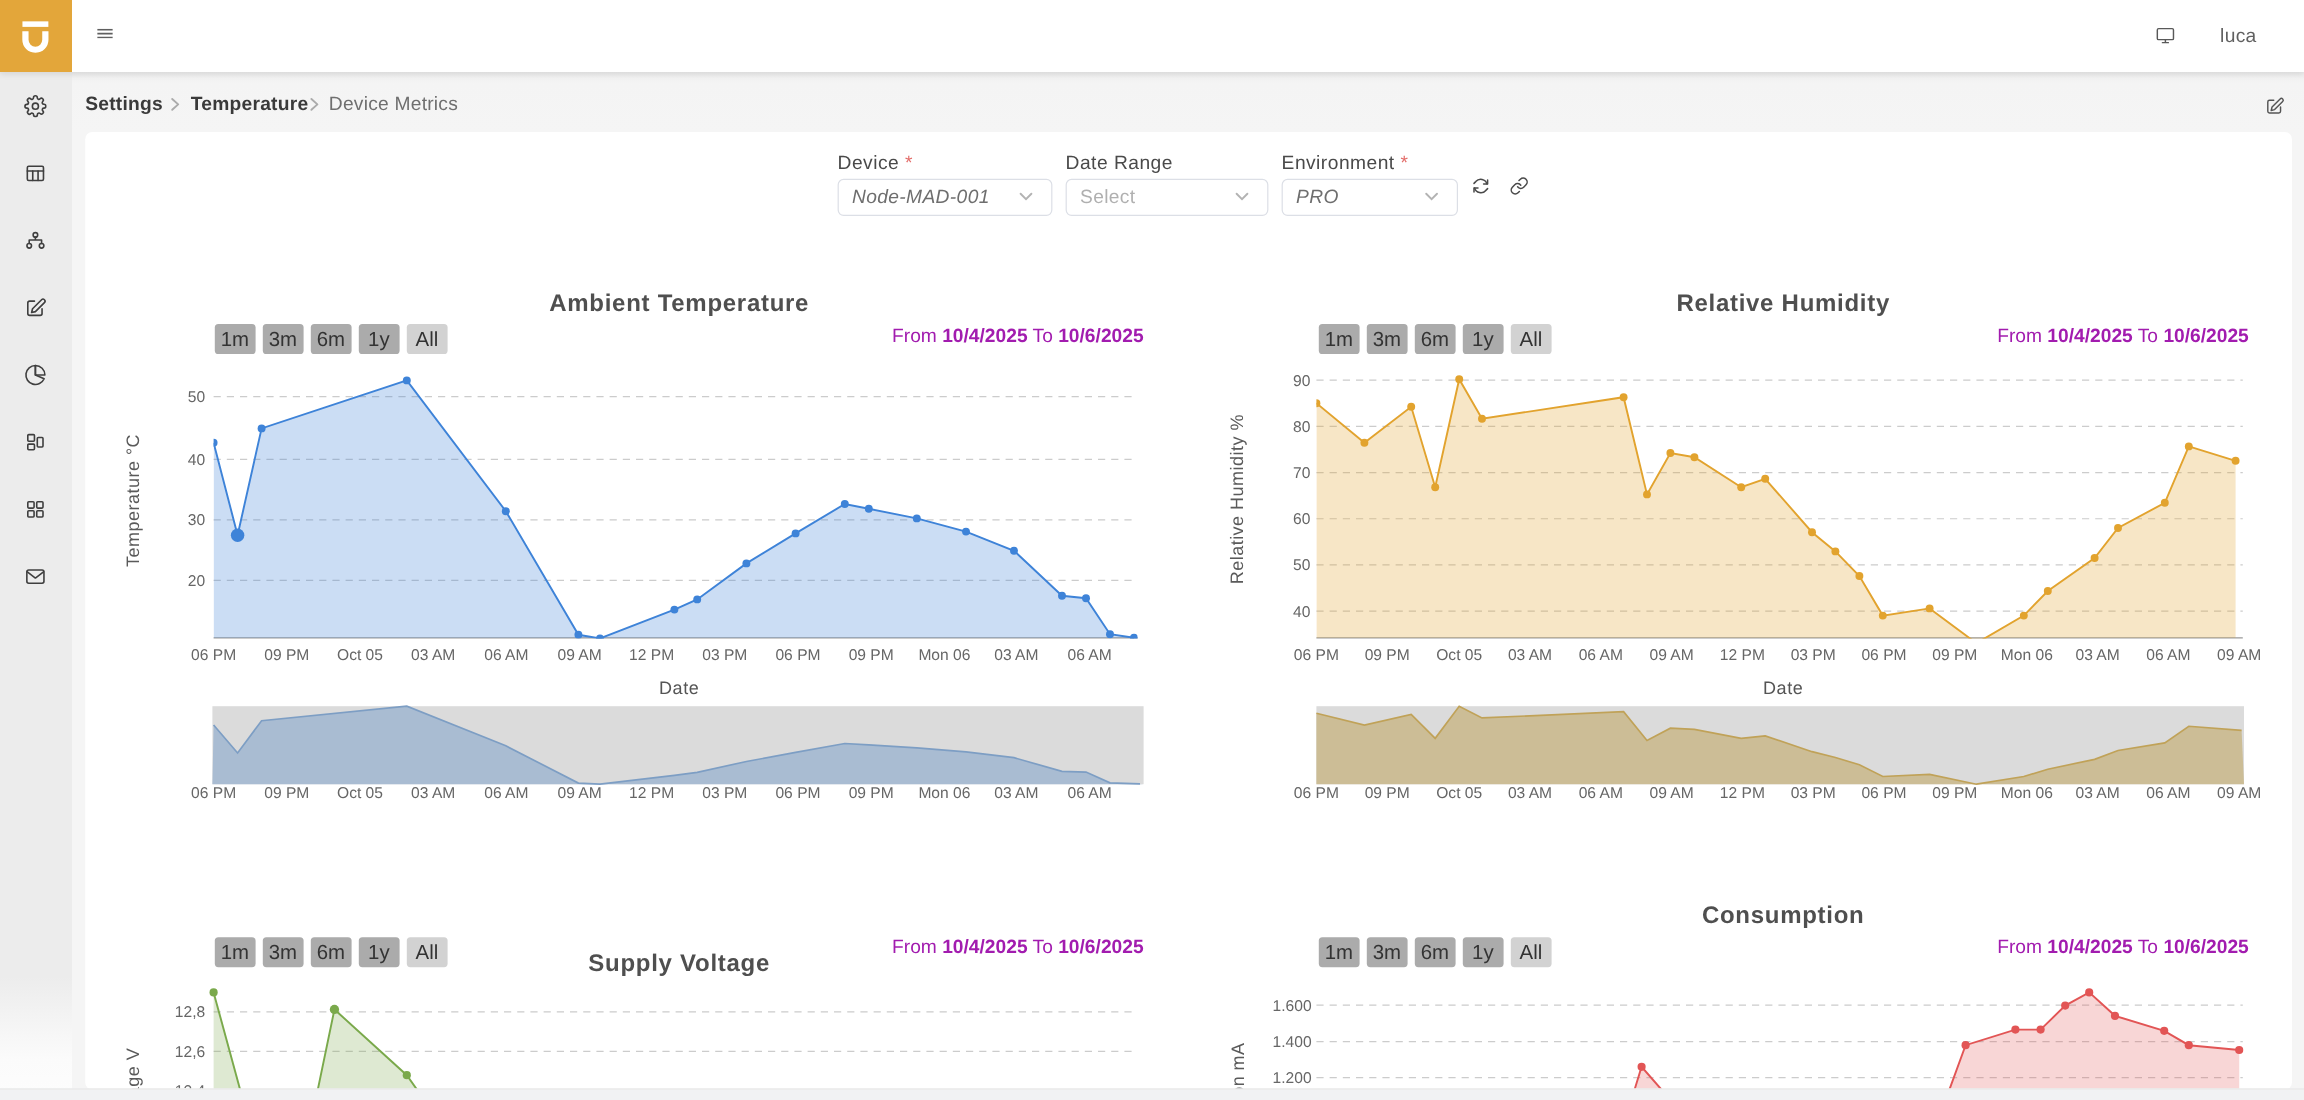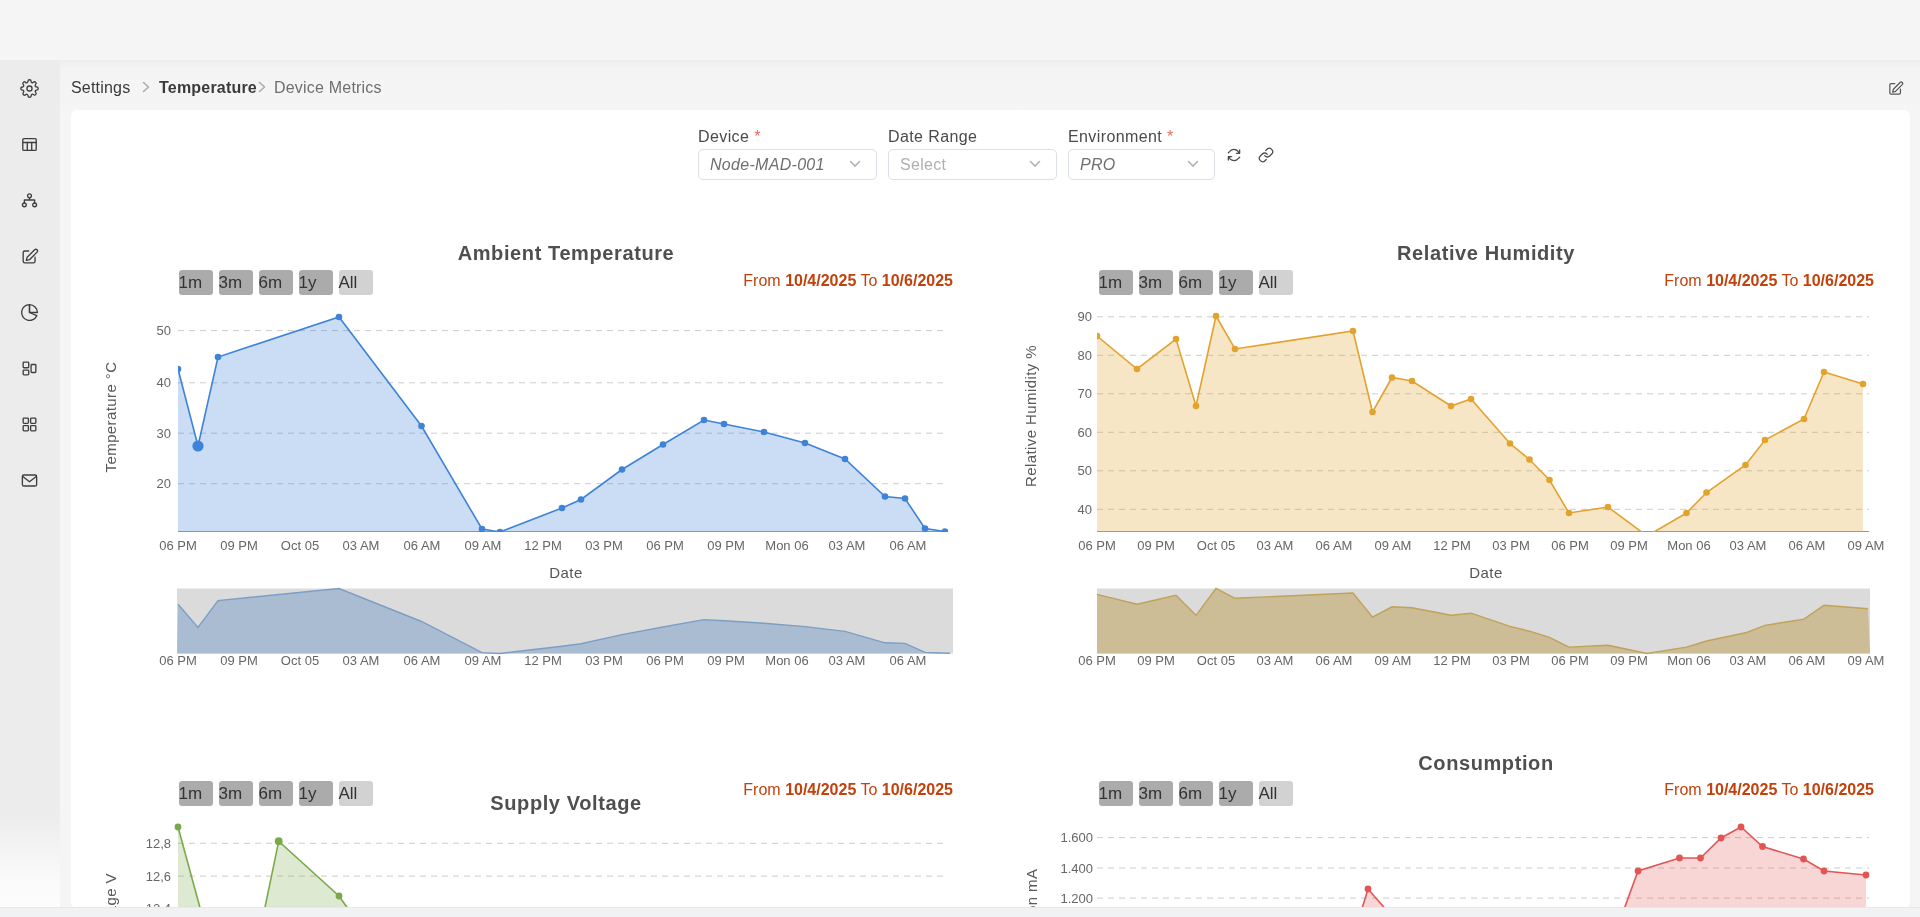--- a/index.html
+++ b/index.html
@@ -17,32 +17,32 @@
 #card { position:absolute; left:71px; top:110px; width:1839px; height:798px; background:#ffffff;
   border-radius:6px; }
 .sellabel { position:absolute; font-size:16px; color:#4a4a4a; letter-spacing:0.4px; }
 .star { color:#e36d6a; }
 .selbox { position:absolute; height:31px; background:#fff; border:1px solid #dcdfe6; border-radius:5px; }
 .seltext { position:absolute; font-size:16px; color:#6e6e6e; letter-spacing:0.3px;font-style:italic; }
 .selph { position:absolute; font-size:16px; color:#b0b0b0; letter-spacing:0.3px; }
 .ctitle { position:absolute; font-size:20px; font-weight:bold; color:#4f4f4f; letter-spacing:0.6px;
   transform:translateX(-50%); white-space:nowrap; }
 .zbtn { position:absolute; width:34.5px; height:25.5px; border-radius:3px; color:#333;
-  font-size:17px; line-height:25px; }
-.fromto { position:absolute; font-size:16px; color:#c2410c; white-space:nowrap; }
+  font-size:17px; text-align:center; line-height:25px; }
+.fromto { position:absolute; font-size:16px; color:#a21caf; white-space:nowrap; }
 .fromto b { font-weight:bold; }
 #botstrip { position:absolute; left:0; top:907px; width:1920px; height:10px; background:#f1f2f3;
   border-top:1px solid #e8e8e8; z-index:30; }
 #rightstrip { position:absolute; left:1910px; top:110px; width:10px; height:807px; background:#f5f5f5; z-index:25; }
 </style>
 </head>
 <body>
 <div id="page">
   <div id="crumbbar"></div>
-  <div class="crumb" style="left:71px;font-weight:normal">Settings</div>
+  <div class="crumb" style="left:71px;font-weight:bold">Settings</div>
   <svg style="position:absolute;left:141px;top:81px" width="10" height="12" viewBox="0 0 10 12">
       <path d="M2.5 1.5 L7.5 6 L2.5 10.5" fill="none" stroke="#ababab" stroke-width="1.6" stroke-linecap="round" stroke-linejoin="round"></path>
     </svg>
   <div class="crumb" style="left:159px;font-weight:bold">Temperature</div>
   <svg style="position:absolute;left:257px;top:81px" width="10" height="12" viewBox="0 0 10 12">
       <path d="M2.5 1.5 L7.5 6 L2.5 10.5" fill="none" stroke="#ababab" stroke-width="1.6" stroke-linecap="round" stroke-linejoin="round"></path>
     </svg>
   <div class="crumb" style="left:274px;color:#6f6f6f;font-weight:normal">Device Metrics</div>
   <svg style="position:absolute;left:1887px;top:80px" width="17" height="17" viewBox="0 0 24 24" fill="none" stroke="#555555" stroke-width="1.7" stroke-linecap="round" stroke-linejoin="round">
       <path d="M11 5H6a2 2 0 0 0-2 2v11a2 2 0 0 0 2 2h11a2 2 0 0 0 2-2v-5"></path>
@@ -333,15 +333,36 @@
         <rect x="4" y="4" width="6.6" height="6.6" rx="1"></rect>
         <rect x="13.4" y="4" width="6.6" height="6.6" rx="1"></rect>
         <rect x="4" y="13.4" width="6.6" height="6.6" rx="1"></rect>
         <rect x="13.4" y="13.4" width="6.6" height="6.6" rx="1"></rect>
       </svg>
 <svg style="position:absolute;left:20px;top:410.5px" width="19" height="19" viewBox="0 0 24 24" fill="none" stroke="#3f3f3f" stroke-width="1.7" stroke-linecap="round" stroke-linejoin="round">
         <rect x="3" y="5" width="18" height="14" rx="2"></rect>
         <path d="m3.5 7 8.5 6.5L20.5 7"></path>
       </svg>
     </div>
+  <div id="header">
+    <div id="logo">
+      <svg style="position:absolute;left:18px;top:17px" width="23" height="27" viewBox="0 0 23 27">
+        <rect x="0.7" y="0.8" width="21.6" height="4.6" fill="#fff"></rect>
+        <path d="M3.2 9 v7.2 a8.3 8.3 0 0 0 16.6 0 V9" fill="none" stroke="#fff" stroke-width="5.2"></path>
+      </svg>
+    </div>
+    <svg style="position:absolute;left:81px;top:24px" width="13" height="8" viewBox="0 0 13 8">
+      <g stroke="#5f5f5f" stroke-width="1.3">
+      <line x1="0" y1="0.7" x2="13" y2="0.7"></line>
+          <line x1="0" y1="4" x2="13" y2="4"></line>
+          <line x1="0" y1="7.3" x2="13" y2="7.3"></line>
+        </g>
+    </svg>
+    <svg style="position:absolute;left:1796px;top:21px" width="17" height="17" viewBox="0 0 24 24" fill="none" stroke="#595959" stroke-width="1.7" stroke-linecap="round" stroke-linejoin="round">
+        <rect x="2.5" y="4" width="19" height="13" rx="1.5"></rect>
+        <line x1="12" y1="17" x2="12" y2="20"></line>
+        <line x1="8.5" y1="20.5" x2="15.5" y2="20.5"></line>
+      </svg>
+    <div style="position:absolute;left:1850px;top:22px;font-size:16px;color:#606060;letter-spacing:0.3px">luca</div>
+  </div>
   <div id="rightstrip"></div>
   <div id="botstrip"></div>
 </div>
 
 </body></html>

